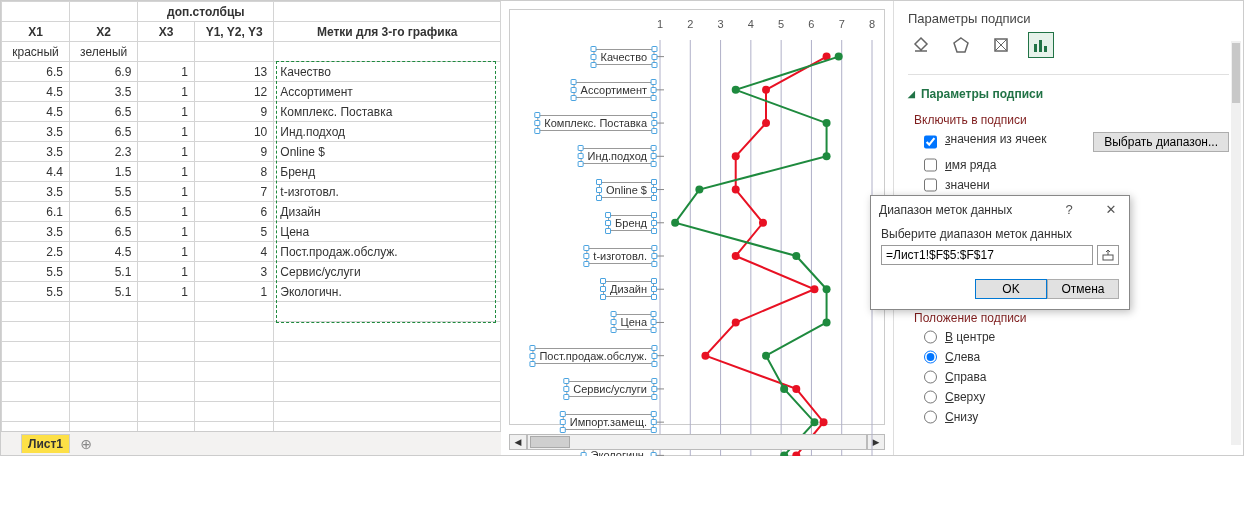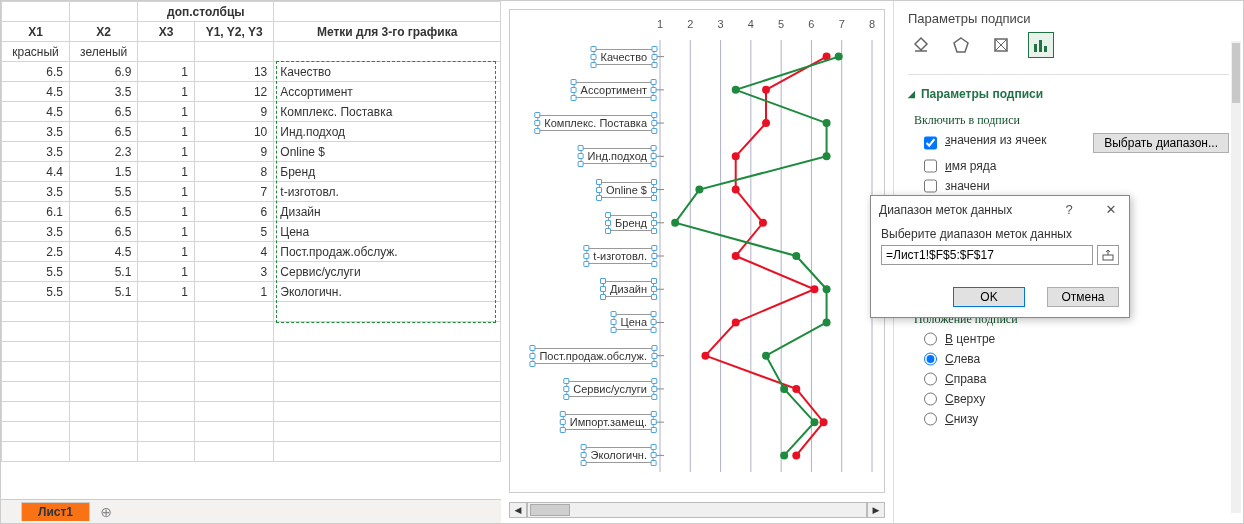--- a/index.html
+++ b/index.html
@@ -1,28 +1,28 @@
 <!DOCTYPE html>
 <html><head>
 <meta charset="utf-8">
 <style>
   * { box-sizing: border-box; }
   html, body { margin:0; padding:0; font-family: "Segoe UI", Arial, sans-serif; font-size:12px; color:#333; background:#fff; }
-  .app { display:flex; width:1244px; height:524px; border:1px solid #ccc; }
+  .app { display:flex; width:1244px; height:456px; border:1px solid #ccc; }
   .left-pane { width:500px; display:flex; flex-direction:column; }
   .sheet-area { flex:1; overflow:hidden; position:relative; }
   table.sheet { border-collapse:collapse; width:100%; }
   table.sheet th, table.sheet td { border:1px solid #d4d4d4; padding:2px 6px; height:20px; text-align:right; font-weight:normal; }
   table.sheet th { background:#fff; font-weight:bold; text-align:center; }
   table.sheet td.text-cell { text-align:left; }
   table.sheet td.center { text-align:center; }
   table.sheet td.empty { background:#fff; }
   .dash-box-col { position:absolute; border:1.5px dashed #1e8a3e; pointer-events:none; }
   .tab-bar { height:24px; display:flex; align-items:center; border-top:1px solid #ccc; background:#f3f2f1; padding-left:20px; gap:6px;}
-  .tab { padding:2px 16px; background:#f97316; border:1px solid #ccc; border-bottom:none; font-weight:bold; }
+  .tab { padding:2px 6px; background:#fde047; border:1px solid #ccc; border-bottom:none; font-weight:bold; }
   .tab-add { font-size:14px; color:#888; cursor:pointer; width:20px; text-align:center; }
   .chart-pane { flex:1; display:flex; flex-direction:column; position:relative; }
   .chart-box { flex:1; margin:8px; border:1px solid #ccc; position:relative; background:#fff; }
   .chart-svg { position:absolute; inset:0; }
   .hscroll { height:18px; margin:0 8px 4px 8px; display:flex; align-items:center; }
   .hscroll .btn { width:18px; height:16px; border:1px solid #bbb; background:#f0f0f0; display:flex; align-items:center; justify-content:center; font-size:9px; }
   .hscroll .track { flex:1; height:16px; border:1px solid #bbb; background:#f0f0f0; position:relative; }
   .hscroll .thumb { position:absolute; left:2px; top:1px; height:12px; width:40px; background:#cfcfcf; border:1px solid #aaa; }
   .right-pane { width:350px; border-left:1px solid #ddd; background:#fff; display:flex; flex-direction:column; position:relative; }
   .panel-title { padding:10px 14px 6px; font-size:13px; color:#444; }
@@ -32,34 +32,34 @@
   .section-head { color:#217346; font-weight:bold; padding:6px 14px; display:flex; align-items:center; gap:6px; }
   .section-head::before { content:"◢"; font-size:9px; color:#217346; transform:rotate(0deg);}
   .field-row { display:flex; padding:3px 14px 3px 30px; gap:8px; }
   .field-row input[type=checkbox] { margin:0; }
   .field-row input[type=radio] { margin:0; }
   .field-row label { cursor:pointer; }
   .btn-std { border:1px solid #adadad; background:#e1e1e1; padding:2px 10px; font-family:inherit; font-size:12px; }
   .btn-std.primary { border:1px solid #0078d4; }
   .underline-first::first-letter { text-decoration:underline; }
   .sep { border-top:1px solid #e0e0e0; margin:6px 14px; }
-  .subhead { padding:6px 14px 2px 20px; color:#14532d;font-family:Liberation Serif, serif; }
+  .subhead { padding:6px 14px 2px 20px; color:#7f1d1d; }
   .vscroll { position:absolute; right:2px; top:40px; bottom:10px; width:10px; background:#f0f0f0; }
   .vscroll .vthumb { position:absolute; top:2px; left:1px; width:8px; height:60px; background:#c8c8c8; }
   
   .dialog { position:absolute; left:870px; top:195px; width:260px; background:#fff; border:1px solid #888; box-shadow:2px 2px 8px rgba(0,0,0,0.25); z-index:50; }
   .dlg-titlebar { display:flex; align-items:center; padding:6px 8px; font-size:12px;gap:22px; }
   .dlg-titlebar .spacer { flex:1; }
   .dlg-close, .dlg-help { width:20px; text-align:center; cursor:pointer; font-size:13px; color:#555; }
   .dlg-body { padding:4px 10px 10px; }
   .dlg-body .label { margin-bottom:4px; }
-  .dlg-range-row { display:flex; gap:4px; margin-bottom:22px; }
+  .dlg-range-row { display:flex; gap:4px; margin-bottom:14px; }
   .dlg-range-row input { flex:1; border:1px solid #999; padding:2px 4px; font-family:inherit; font-size:12px; }
   .dlg-range-row .picker { width:22px; border:1px solid #999; display:flex; align-items:center; justify-content:center; font-size:11px; }
-  .dlg-buttons { display:flex; justify-content:flex-end; gap:22px; }
+  .dlg-buttons { display:flex; justify-content:flex-end; gap:0; }
   .dlg-buttons .btn-std { min-width:72px; }
   
   .data-label { position:absolute; transform:translate(-100%,-50%); font-size:11px; padding:1px 6px; border:1px solid #999; background:#fff; white-space:nowrap; }
   .data-label .handle { position:absolute; width:6px; height:6px; background:#fff; border:1px solid #4aa3e0; border-radius:1px;}
   .data-label .h-tl { top:-4px; left:-4px;} .data-label .h-tr{top:-4px; right:-4px;} .data-label .h-bl{bottom:-4px; left:-4px;} .data-label .h-br{bottom:-4px; right:-4px;}
   .data-label .h-ml{top:50%; left:-4px; transform:translateY(-50%);} .data-label .h-mr{top:50%; right:-4px; transform:translateY(-50%);}
   .tick-label { position:absolute; transform:translateX(-50%); font-size:11px; color:#555; }
 </style>
 </head>
 <body>

